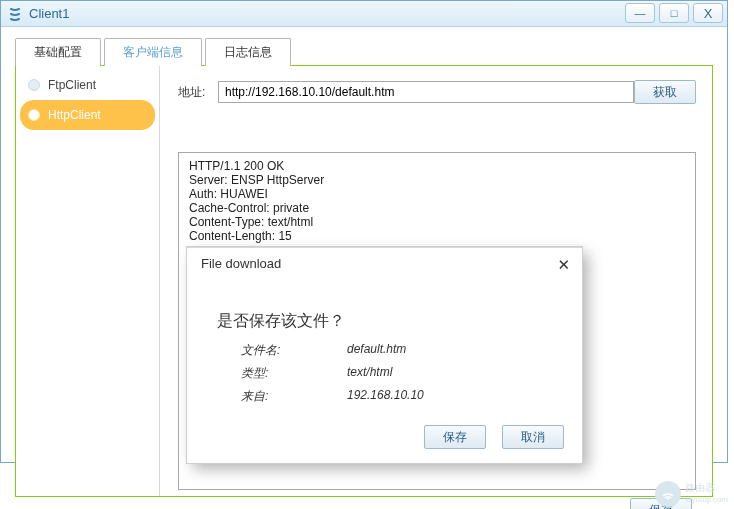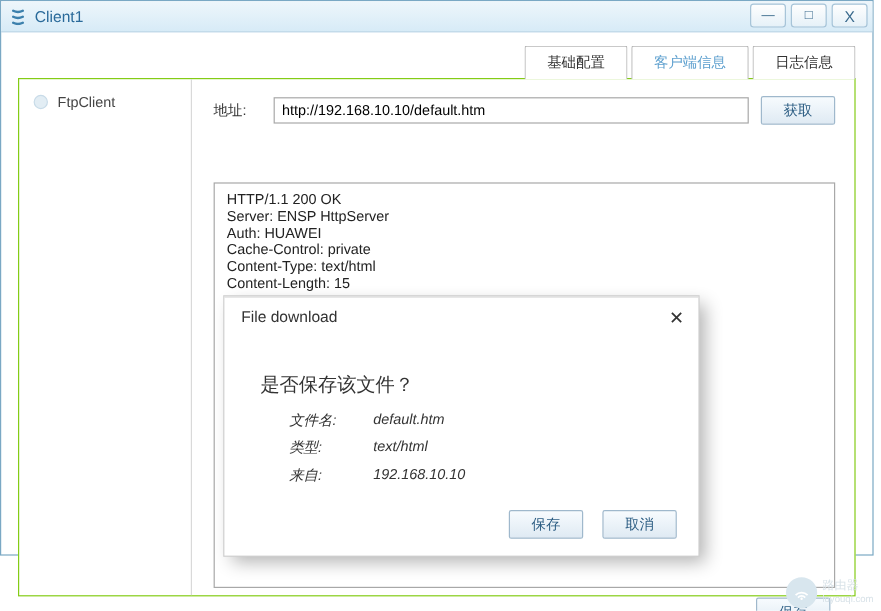--- a/index.html
+++ b/index.html
@@ -57,22 +57,21 @@
   color: #3a6a8d;
   cursor: pointer;
 }
 .tb-btn.x { font-size: 13px; }
 .client-area {
   padding: 10px 14px;
 }
 .tabs {
   display: flex;
   gap: 3px;
-  margin-left: 16px;
-  justify-content: flex-end;
+  margin-left: 0;
 }
 .tab {
   border: 1px solid #b7b7b7;
   border-bottom: none;
   padding: 5px 18px;
   background: #fff;
   color: #333;
   cursor: pointer;
   position: relative;
   top: 1px;
@@ -114,21 +113,20 @@
   background: #fff;
   border-color: #ffe5a0;
 }
 .main {
   flex: 1;
   padding: 14px 16px 10px 18px;
 }
 .row {
   display: flex;
   align-items: center;
-  gap: 10px;
   margin-bottom: 10px;
 }
 .row .label { width: 40px; color: #333; }
 .url-input {
   flex: 1;
   height: 22px;
   border: 1px solid #a8a8a8;
   padding: 0 6px;
   font-size: 12px;
 }
@@ -194,21 +192,21 @@
   margin-top: 23px;
 }
 .dlg-row {
   display: flex;
   margin-bottom: 6px;
   padding-left: 24px;
   font-size: 12px;
   font-style: italic;
 }
 .dlg-row .k { width: 70px; color:#333; }
-.dlg-row .v { color:#333; }
+.dlg-row .v { color:#333;margin-left:36px; }
 .dlg-btns {
   display: flex;
   justify-content: flex-end;
   gap: 16px;
   padding: 8px 18px 14px;
 }
 .watermark {
   position: absolute;
   right: 6px;
   bottom: 2px;
@@ -248,20 +246,24 @@
       <div class="tab">基础配置</div>
       <div class="tab active">客户端信息</div>
       <div class="tab">日志信息</div>
     </div>
 
     <div class="panel">
       <div class="sidebar">
         <div class="sb-item">
           <span class="sb-dot"></span>
           <span>FtpClient</span>
+        </div>
+        <div class="sb-item active">
+          <span class="sb-dot"></span>
+          <span>HttpClient</span>
         </div>
       </div>
 
       <div class="main">
         <div class="row">
           <span class="label">地址:</span>
           <input class="url-input" type="text" value="http://192.168.10.10/default.htm" style="">
           <button class="btn">获取</button>
         </div>
         <div class="response">HTTP/1.1 200 OK

